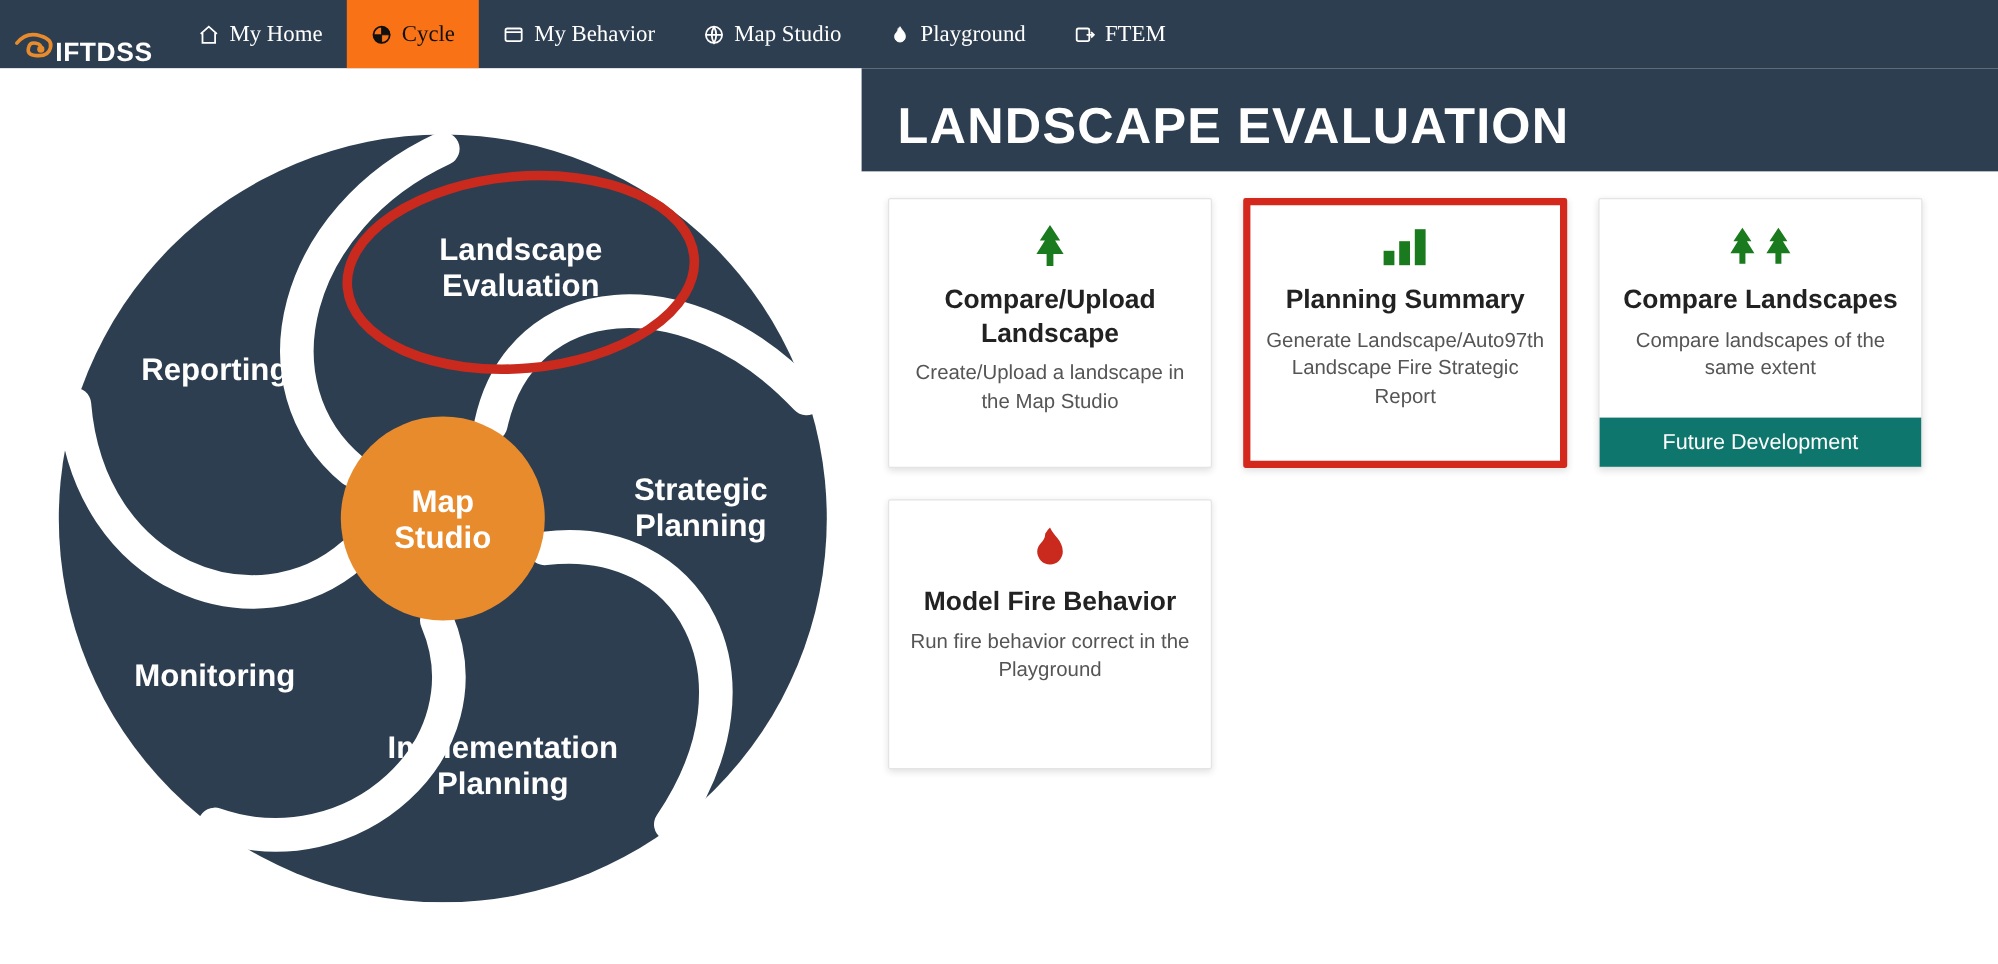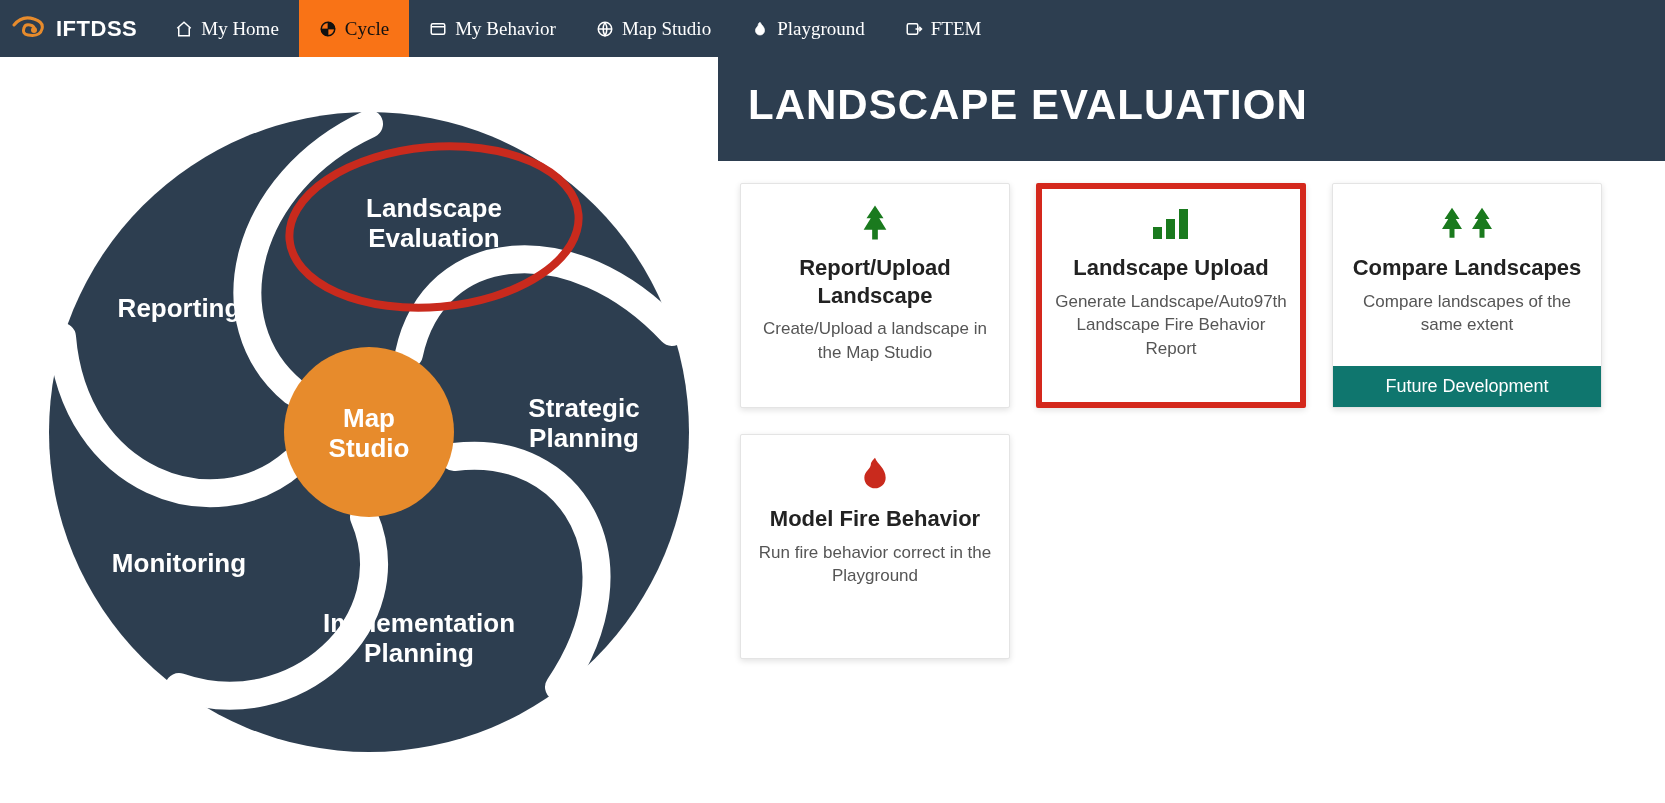--- a/index.html
+++ b/index.html
@@ -13,23 +13,22 @@
     .topnav {
       background: #2c3e50;
       background: #2d3e50;
       display: flex;
       align-items: stretch;
       height: 57px;
       color: #fff;
     }
     .brand {
       display: flex;
-      align-items: center;
+      align-items: flex-end;
       padding: 0 18px 0 12px;
-      gap: 10px;
     }
     .brand-text {
       font-size: 22px;
       font-weight: 600;
       letter-spacing: 0.5px;
     }
     .nav-items { display: flex; align-items: stretch; font-family: Liberation Serif, serif; }
     .nav-item {
       display: flex; align-items: center; gap: 8px;
       padding: 0 20px;
@@ -51,21 +50,21 @@
       min-width: 718px;
       background: #fff;
       padding-top: 5px;
       display: flex;
       justify-content: center;
     }
     .right-panel { flex: 1; }
     .header-bar {
       background: #2d3e50;
       color: #fff;
-      padding: 24px 30px 32px 30px;
+      padding: 24px 30px 14px 30px;
     }
     .header-bar h1 {
       font-size: 42px;
       font-weight: 700;
       letter-spacing: 1px;
     }
 
     
     .cards {
       padding: 22px 22px;
@@ -218,36 +217,36 @@
 
     <div class="cards">
 
       <div class="card">
         <div class="card-icon">
           <svg width="34" height="40" viewBox="0 0 24 28">
               <path fill="#1a7a1e" d="M12 1 L18 10 H15 L20 18 H14 V25 H10 V18 H4 L9 10 H6 Z"></path>
             </svg>
         </div>
         <div class="card-title">
-          <div>Report/Upload</div>
+          <div>Compare/Upload</div>
           <div>Landscape</div>
         </div>
         <div class="card-desc">Create/Upload a landscape in the Map Studio</div>
       </div>
 
       <div class="card highlight">
         <div class="card-icon">
           <svg width="40" height="34" viewBox="0 0 40 34">
             <rect x="2" y="20" width="9" height="12" fill="#1a7a1e"></rect>
             <rect x="15" y="12" width="9" height="20" fill="#1a7a1e"></rect>
             <rect x="28" y="2" width="9" height="30" fill="#1a7a1e"></rect>
           </svg>
         </div>
-        <div class="card-title">Landscape Upload</div>
-        <div class="card-desc">Generate Landscape/Auto97th Landscape Fire Behavior Report</div>
+        <div class="card-title">Planning Summary</div>
+        <div class="card-desc">Generate Landscape/Auto97th Landscape Fire Strategic Report</div>
       </div>
 
 
       <div class="card" style="padding-bottom:52px">
         <div class="card-icon">
           <svg width="60" height="40" viewBox="0 0 48 28">
             <path fill="#1a7a1e" d="M12 1 L18 10 H15 L20 18 H14 V25 H10 V18 H4 L9 10 H6 Z"></path>
             <path fill="#1a7a1e" d="M36 1 L42 10 H39 L44 18 H38 V25 H34 V18 H28 L33 10 H30 Z"></path>
           </svg>
         </div>

